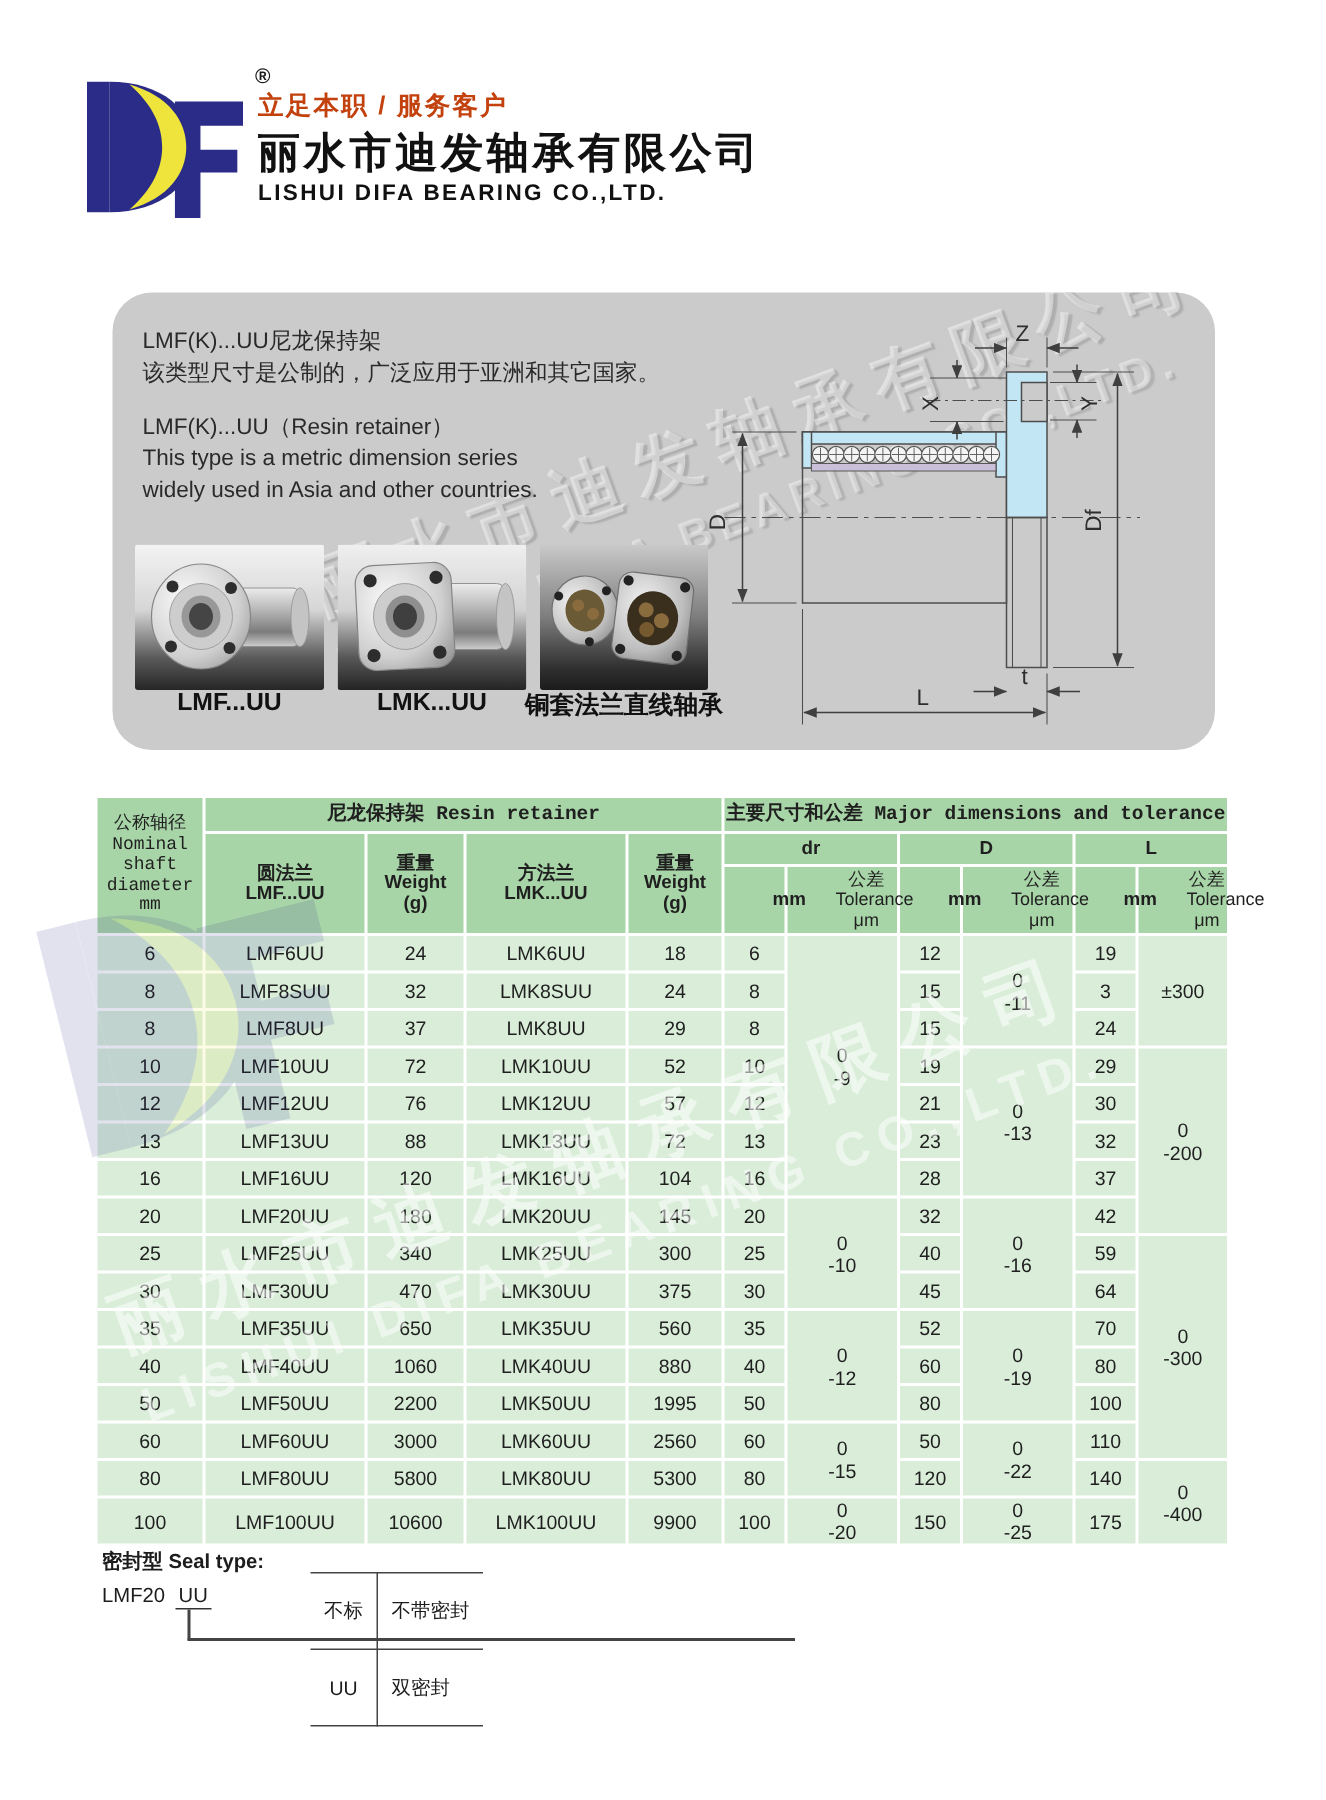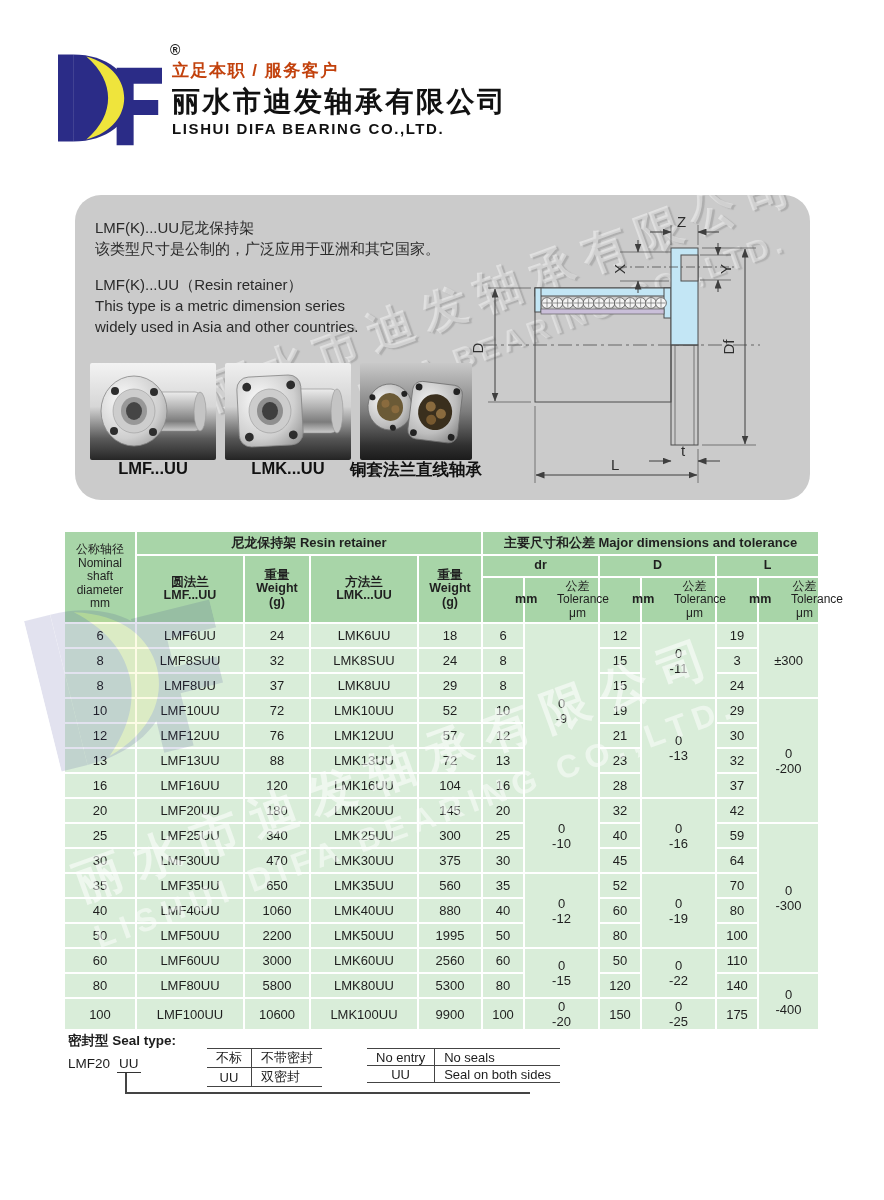--- a/index.html
+++ b/index.html
@@ -37,41 +37,41 @@
 
   .drawing { position:absolute; left:393px; top:8px; width:322px; height:292px; }
 
   
   table.spec { position:absolute; left:63px; top:530px; width:755px;
                border-collapse:separate; border-spacing:2px; table-layout:fixed; }
   .spec th { background:#a8d5a8; font-size:12px; line-height:13.5px; font-weight:normal;
              text-align:center; vertical-align:middle; color:#1f1f1f; }
   .spec th.b { font-weight:bold; font-size:12.5px; }
   .spec th.grp { font-weight:bold; font-size:13px; }
-  .spec tr.r1 th { height:22px; } .spec tr.r2 th { height:20px; } .spec tr.r3 th { height:44px;padding-left:32px; }
+  .spec tr.r1 th { height:22px;font-family:Liberation Mono, monospace; } .spec tr.r2 th { height:20px; } .spec tr.r3 th { height:44px;padding-left:32px; }
   .spec td { background:#d9edd9; font-size:13px; text-align:center; vertical-align:middle;
              height:23px; color:#1f1f1f; }
   .spec td.tol { line-height:15px; }
 
   .ghost-logo { position:absolute; left:40px; top:585px; width:185px; height:178px;
                 opacity:0.13; transform:rotate(-14deg); pointer-events:none; }
   .wm-table { position:absolute; left:84px; top:852px; transform:rotate(-20deg);
               transform-origin:left center; pointer-events:none; white-space:nowrap; }
   .wm-table .w1 { font-size:48px; font-weight:bold; letter-spacing:14px; color:rgba(255,255,255,0.55); }
   .wm-table .w2 { font-size:32px; font-weight:bold; letter-spacing:7px; margin-top:6px; color:rgba(255,255,255,0.5); }
 
   
   .seal { position:absolute; left:66px; top:1032px; width:790px; height:80px; }
   .seal-title { position:absolute; left:2px; top:0; font-size:13.5px; font-weight:bold; }
   .seal-example { position:absolute; left:2px; top:24px; font-size:13.5px; }
   .seal-example .uu { margin-left:7px; border-bottom:1.5px solid #333; padding:0 2px 1px 2px; }
   .conn-v { position:absolute; left:59px; top:41px; width:1.5px; height:20px; background:#444; }
   .conn-h { position:absolute; left:59px; top:60px; width:405px; height:1.5px; background:#444; }
   table.seal-t { position:absolute; top:16px; border-collapse:collapse; }
-  .seal-t td { font-size:13px; padding:0 9px; height:17px; border-bottom:1.5px solid #444; white-space:nowrap; }
+  .seal-t td { font-size:13px; padding:16px 9px; height:17px; border-bottom:1.5px solid #444; white-space:nowrap; }
   .seal-t tr:first-child td { border-top:1.5px solid #444; }
   .seal-t td:first-child { border-right:1.5px solid #444; text-align:center; }
   .seal-cn { left:141px; } .seal-en { left:301px; }
 </style>
 </head>
 <body>
 
 <header class="brand">
   <svg class="logo" viewBox="0 0 110 100">
     <rect x="0" y="4" width="16" height="92" fill="#2b2c87"></rect>
@@ -559,25 +559,13 @@
         <tr>
       <td>不标</td>
       <td>不带密封</td>
     </tr>
     <tr>
       <td>UU</td>
       <td>双密封</td>
     </tr>
   </tbody>
     </table>
-  <table class="seal-t seal-en">
-    <tbody>
-        <tr>
-      <td>No entry</td>
-      <td>No seals</td>
-    </tr>
-    <tr>
-      <td>UU</td>
-      <td>Seal on both sides</td>
-    </tr>
-  </tbody>
-    </table>
 </section>
 
 </body></html>

